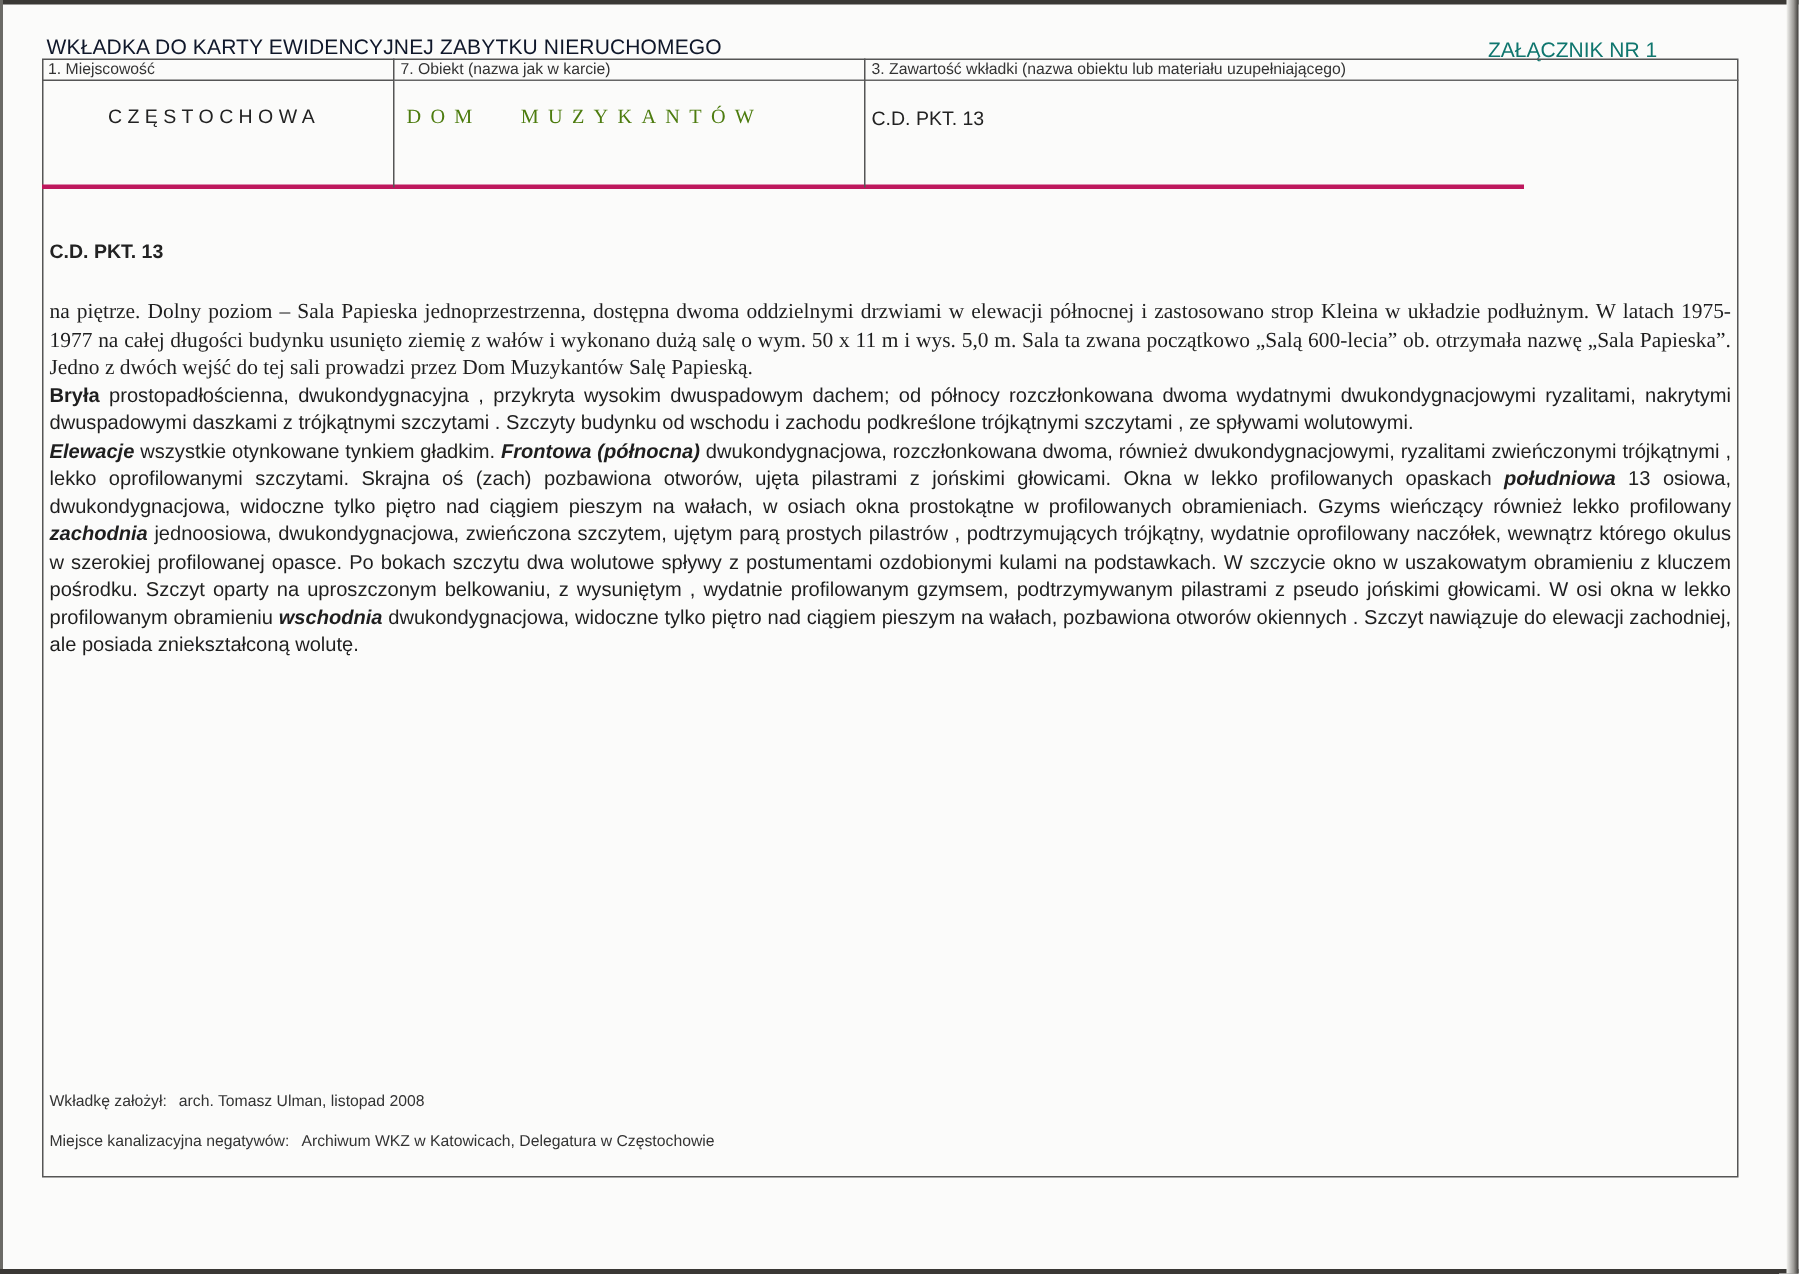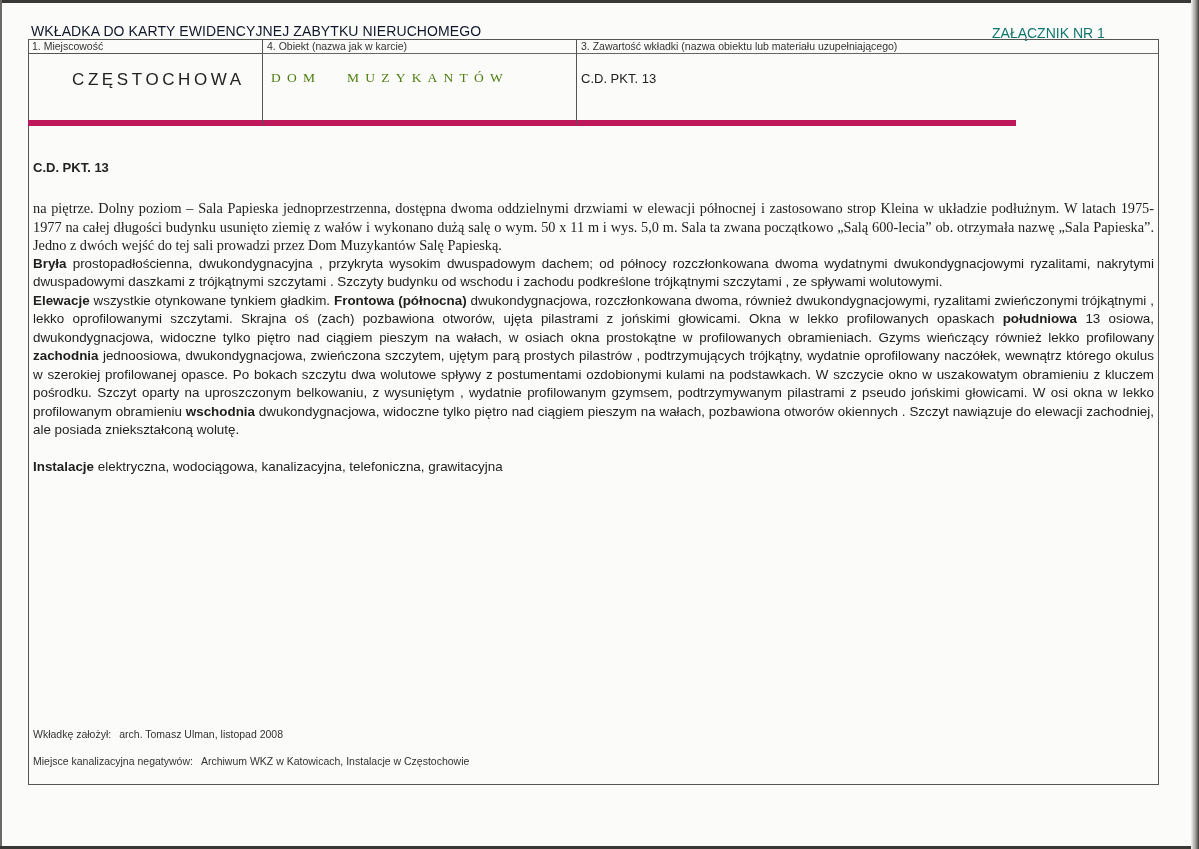--- a/index.html
+++ b/index.html
@@ -22,37 +22,37 @@
     .annex-label {
       position: absolute; left: 992px; top: 25px;
       font-size: 14px; color: #0f766e;
     }
     .frame {
       position: absolute; left: 28px; top: 39px; width: 1131px; height: 746px;
       border: 1px solid #555; box-sizing: border-box;
     }
     .header-row {
       position: absolute; left: 28px; top: 39px; width: 988px; height: 87px;
-      border-bottom: 6px solid #be185d; box-sizing: border-box; text-align: center;
+      border-bottom: 3px solid #be185d; box-sizing: border-box; text-align: center;
     }
     .col { position: absolute; top: 0; height: 86px; box-sizing: border-box; }
     .col-1 { left: 0; width: 235px; border-right: 1px solid #555; }
     .col-2 { left: 235px; width: 314px; border-right: 1px solid #555; }
     .col-3 { left: 549px; width: 582px; }
     .col-label {
       position: absolute; left: 4px; top: 1px; font-size: 10.5px; color: #333;
     }
     .col-1 .col-sub {
       position: absolute; left: 0; top: 14px; width: 235px; height: 0; border-top: 1px solid #555;
     }
     .header-rule-23 {
       position: absolute; left: 235px; top: 14px; width: 896px; border-top: 1px solid #666;
     }
     .value-place {
-      position: absolute; left: 44px; top: 31px; font-size: 17px; letter-spacing: 3.6px; color: #222;
+      position: absolute; left: 44px; top: 31px; font-size: 13px; letter-spacing: 3.6px; color: #222;
     }
     .value-object {
       position: absolute; left: 8px; top: 31px;
       font-family: "Liberation Serif", serif; font-size: 13.5px; letter-spacing: 6.2px; color: #4d7c0f;
     }
     .value-object .gap { display: inline-block; width: 26px; }
     .value-contents {
       position: absolute; left: 4px; top: 32px; font-size: 13px; color: #222;
     }
 
@@ -65,21 +65,21 @@
     }
     .serif-para {
       font-family: Liberation Serif, serif; font-size: 14.3px; text-align: justify;
       text-align-last: left; margin: 0;
     }
     .sans-para {
       font-family: "Liberation Sans", sans-serif; font-size: 13.4px; text-align: justify;
       margin: 0; line-height: 18.5px;
     }
     .kw { font-weight: bold; }
-    .kwi { font-weight: bold; }
+    .kwi { font-weight: bold; font-style: italic; }
     .spacer { height: 18px; }
 
     .footer-author {
       position: absolute; left: 33px; top: 728px; font-size: 10.5px; color: #333;
     }
     .footer-neg {
       position: absolute; left: 33px; top: 755px; font-size: 10.5px; color: #333;
     }
     .footer-author .gap, .footer-neg .gap { display: inline-block; width: 8px; }
   </style>
@@ -97,37 +97,36 @@
 <div class="frame"></div>
 
 <div class="header-row">
   <div class="header-rule-23"></div>
   <div class="col col-1">
     <span class="col-label">1. Miejscowość</span>
     <div class="col-sub"></div>
     <span class="value-place">CZĘSTOCHOWA</span>
   </div>
   <div class="col col-2">
-    <span class="col-label">4. Obiekt (nazwa jak w karcie)</span>
+    <span class="col-label">7. Obiekt (nazwa jak w karcie)</span>
     <span class="value-object"><span>DOM</span><span class="gap"></span><span>MUZYKANTÓW</span></span>
   </div>
   <div class="col col-3">
     <span class="col-label">3. Zawartość wkładki (nazwa obiektu lub materiału uzupełniającego)</span>
     <span class="value-contents">C.D. PKT. 13</span>
   </div>
 </div>
 
 <div class="section-heading">C.D. PKT. 13</div>
 
 <div class="body-text">
   <p class="serif-para">na piętrze. Dolny poziom – Sala Papieska  jednoprzestrzenna, dostępna  dwoma oddzielnymi drzwiami  w elewacji północnej   i zastosowano strop Kleina w układzie  podłużnym. W latach 1975-1977 na całej  długości budynku usunięto ziemię z wałów i wykonano dużą salę  o wym.  50 x 11 m i wys. 5,0 m. Sala ta zwana początkowo „Salą 600-lecia”  ob. otrzymała nazwę „Sala Papieska”. Jedno z dwóch wejść  do tej sali prowadzi przez  Dom Muzykantów Salę Papieską.</p>
   <p class="sans-para"><span class="kw">Bryła</span><span>   prostopadłościenna,   dwukondygnacyjna , przykryta   wysokim  dwuspadowym dachem;   od   północy rozczłonkowana   dwoma   wydatnymi dwukondygnacjowymi ryzalitami, nakrytymi  dwuspadowymi  daszkami z trójkątnymi szczytami . Szczyty  budynku od wschodu i zachodu  podkreślone trójkątnymi szczytami , ze spływami wolutowymi.</span></p>
   <p class="sans-para"><span class="kwi">Elewacje</span><span>  wszystkie otynkowane tynkiem gładkim. </span><span class="kwi">Frontowa (północna)</span><span> dwukondygnacjowa,  rozczłonkowana dwoma,   również dwukondygnacjowymi, ryzalitami zwieńczonymi trójkątnymi , lekko oprofilowanymi szczytami. Skrajna oś  (zach) pozbawiona  otworów, ujęta  pilastrami z  jońskimi głowicami. Okna  w lekko profilowanych opaskach </span><span class="kwi">południowa</span><span> 13 osiowa, dwukondygnacjowa, widoczne tylko piętro nad ciągiem pieszym na wałach, w osiach  okna prostokątne w profilowanych obramieniach. Gzyms wieńczący również lekko profilowany  </span><span class="kwi">zachodnia</span><span> jednoosiowa, dwukondygnacjowa, zwieńczona szczytem, ujętym parą prostych  pilastrów , podtrzymujących trójkątny, wydatnie  oprofilowany naczółek, wewnątrz którego okulus w szerokiej profilowanej opasce. Po bokach  szczytu dwa wolutowe spływy  z postumentami ozdobionymi kulami na podstawkach. W szczycie okno w uszakowatym obramieniu z kluczem pośrodku. Szczyt oparty na uproszczonym belkowaniu, z wysuniętym , wydatnie profilowanym gzymsem, podtrzymywanym  pilastrami z pseudo jońskimi głowicami. W osi okna  w lekko profilowanym obramieniu </span><span class="kwi">wschodnia</span><span>  dwukondygnacjowa, widoczne tylko piętro nad ciągiem pieszym na wałach, pozbawiona otworów okiennych . Szczyt nawiązuje do elewacji zachodniej, ale posiada zniekształconą  wolutę.</span></p>
   <div class="spacer"></div>
-  <p class="sans-para"><span class="kwi">Instalacje</span><span> elektryczna, wodociągowa, kanalizacyjna, telefoniczna, grawitacyjna</span></p>
 </div>
 
 <div class="footer-author">
   <span>Wkładkę założył:</span><span class="gap"></span><span>arch. Tomasz Ulman, listopad 2008</span>
 </div>
 <div class="footer-neg">
-  <span>Miejsce kanalizacyjna negatywów:</span><span class="gap"></span><span>Archiwum WKZ w Katowicach, Instalacje w Częstochowie</span>
+  <span>Miejsce kanalizacyjna negatywów:</span><span class="gap"></span><span>Archiwum WKZ w Katowicach, Delegatura w Częstochowie</span>
 </div>
 
 </body></html>

